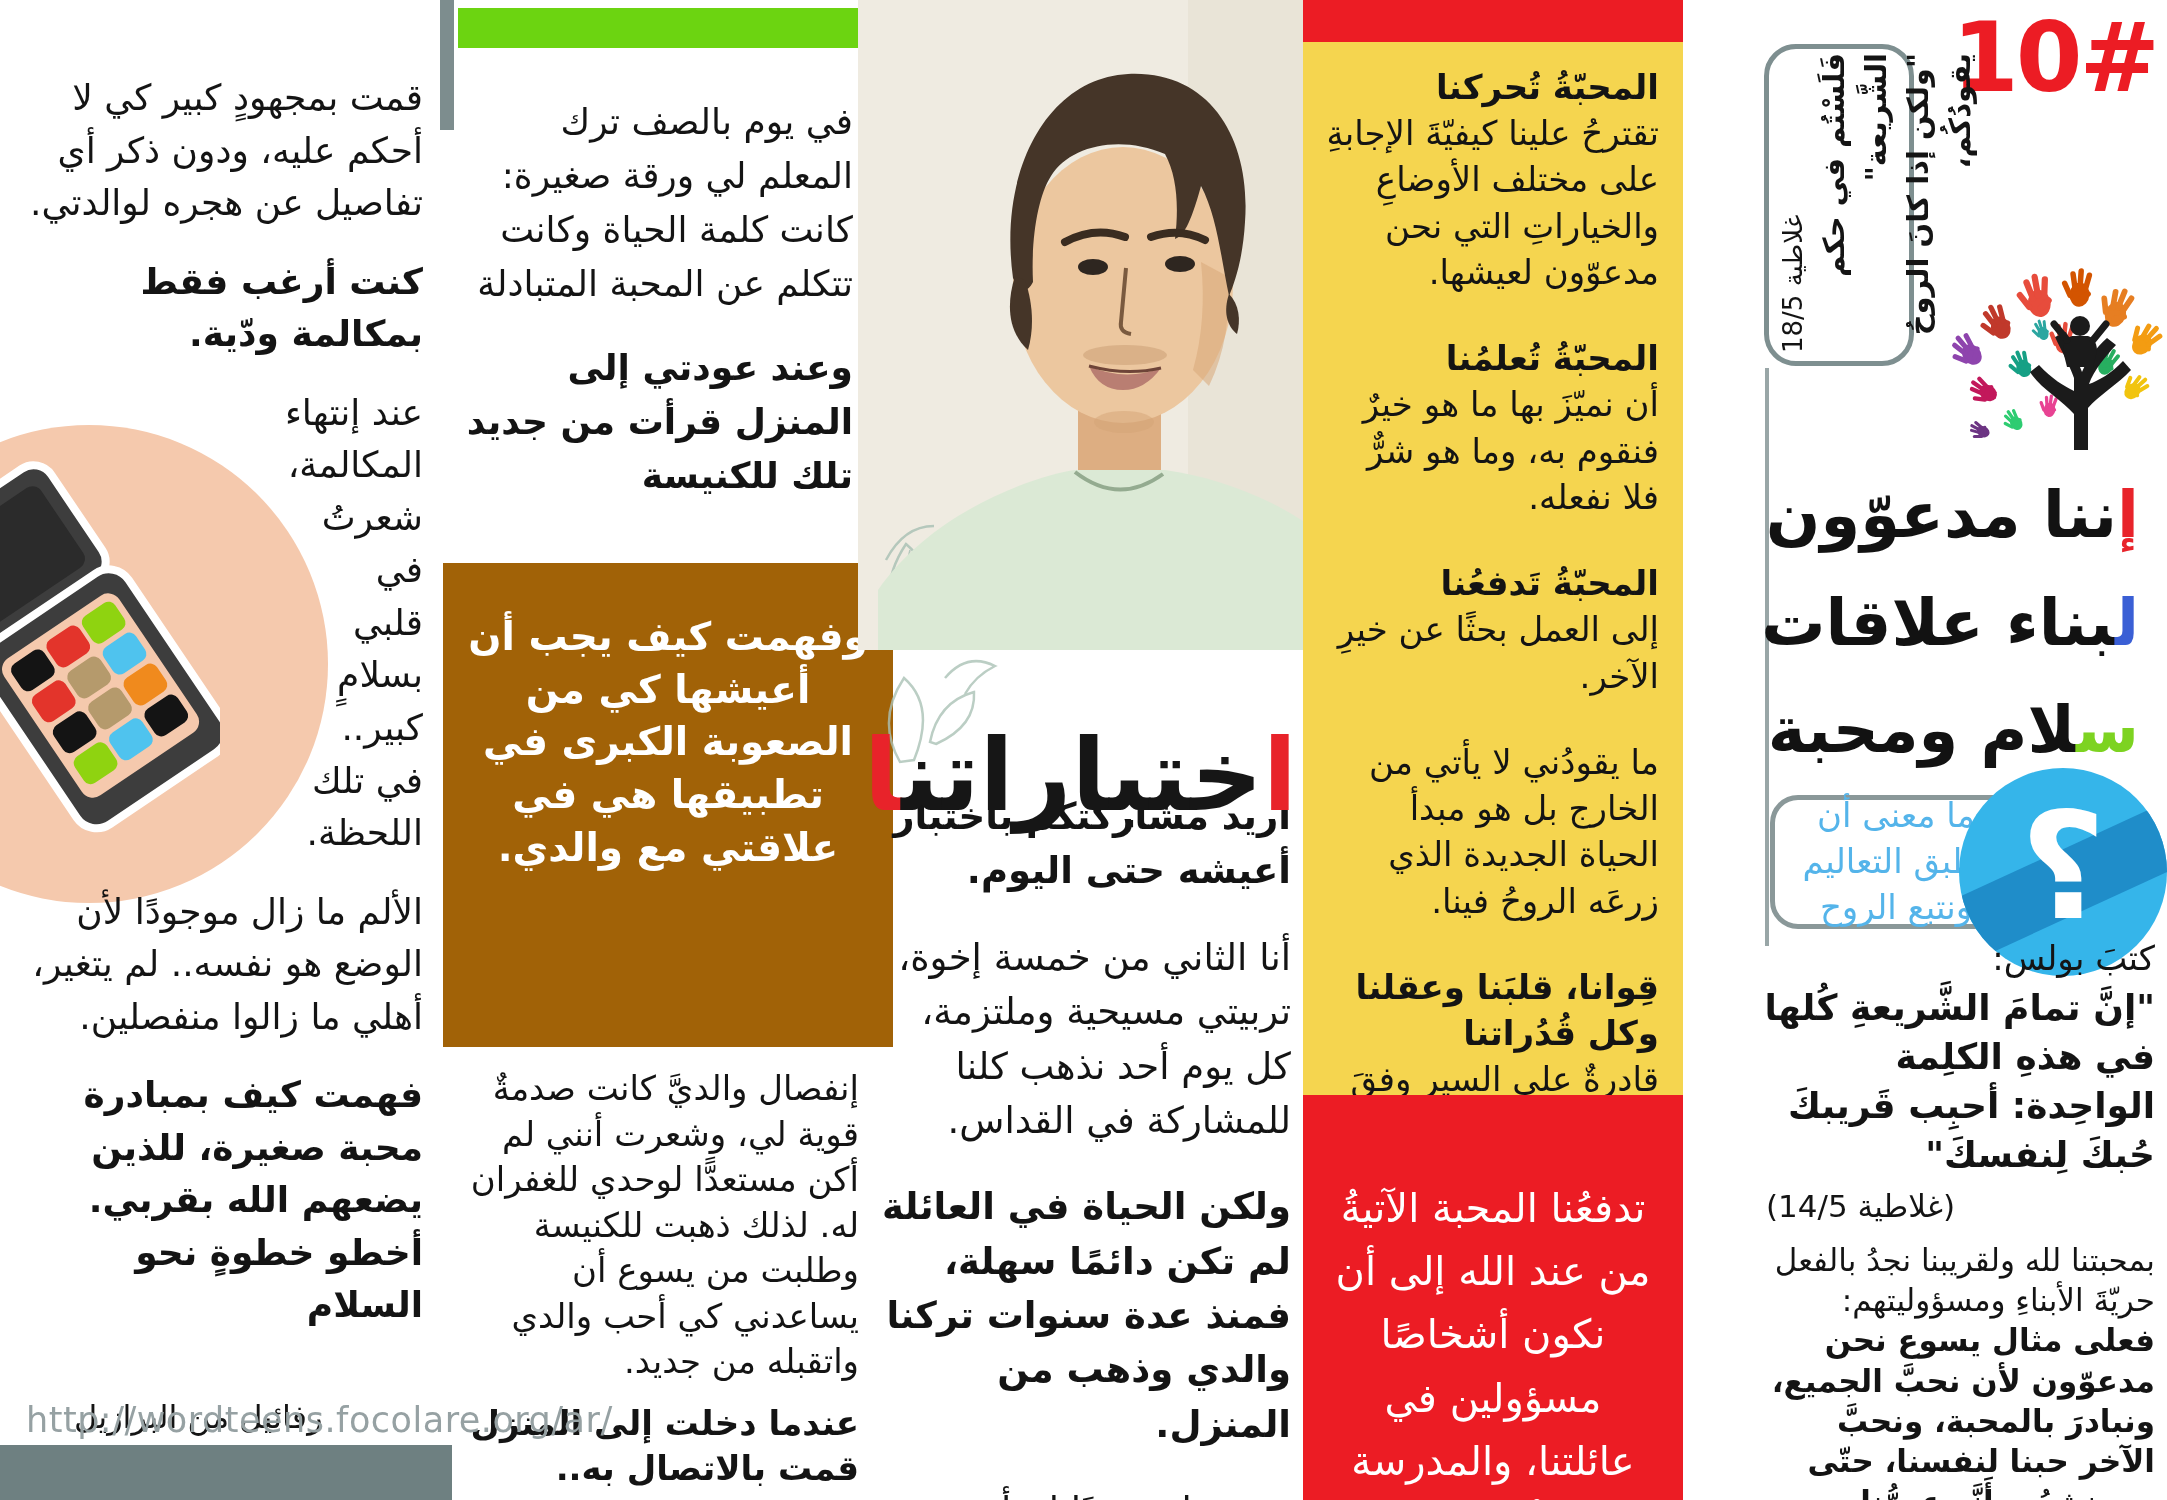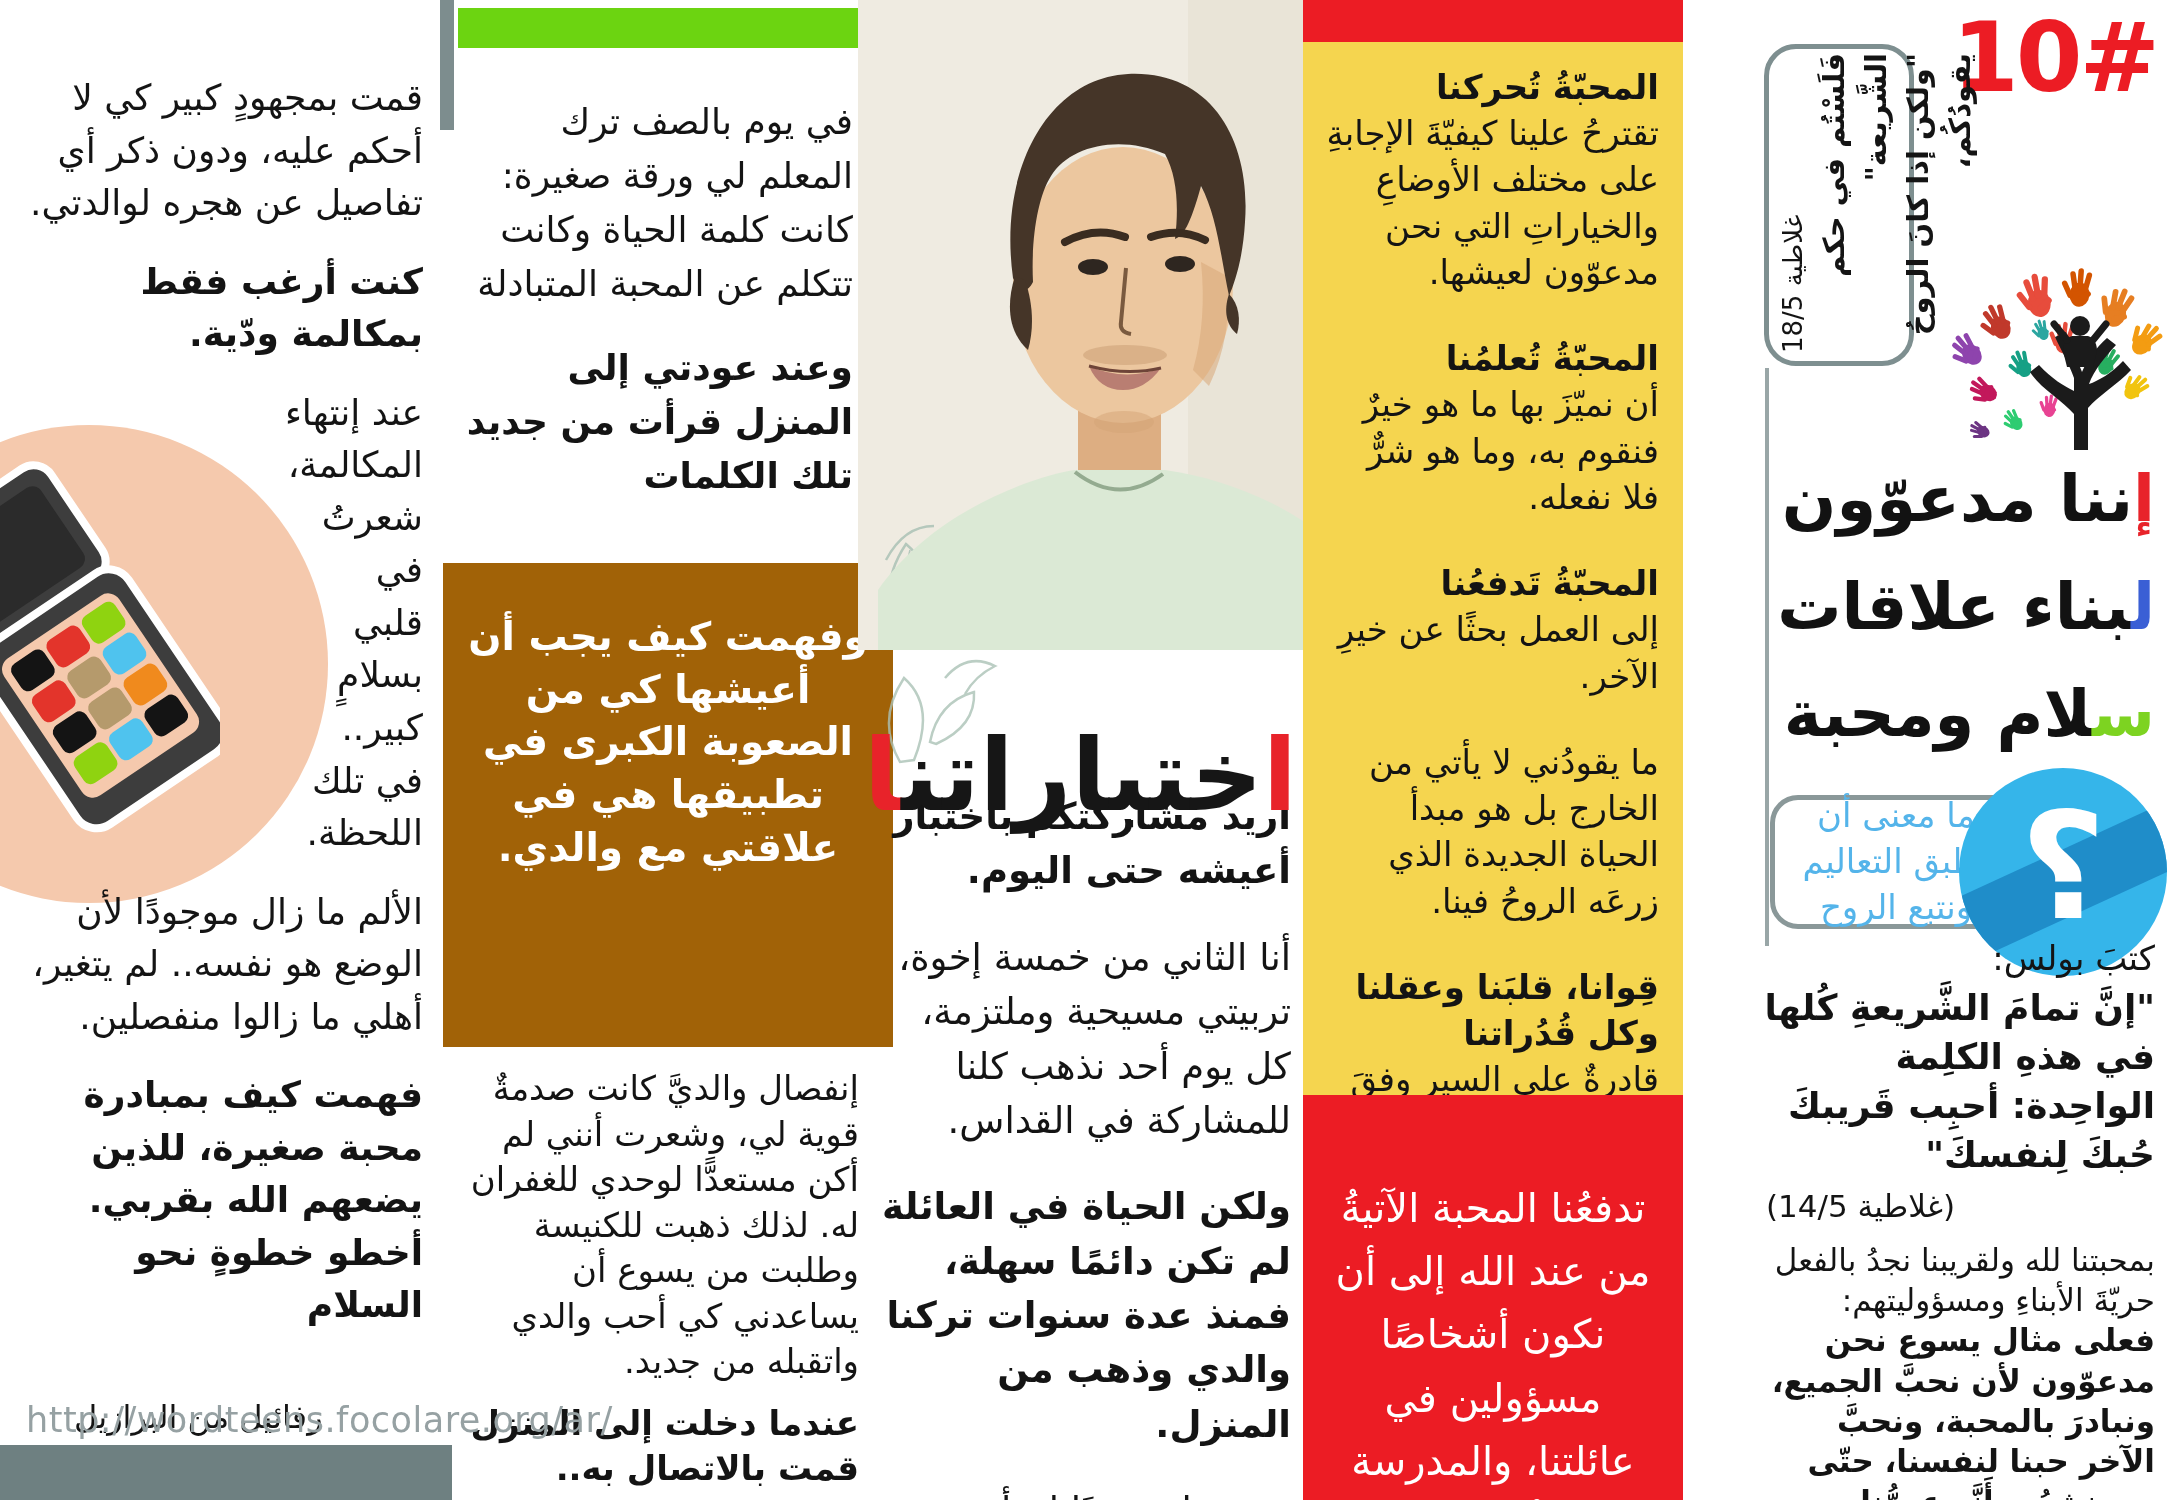--- a/index.html
+++ b/index.html
@@ -72,21 +72,21 @@
              color:#EC1C24;letter-spacing:-3px;direction:ltr;}
   .verse-box{position:absolute;top:44px;left:14px;width:150px;height:322px;
              border:5px solid #7E8F90;border-radius:32px;box-sizing:border-box;}
   .verse-inner{position:absolute;top:4px;left:6px;width:300px;height:130px;
                transform:rotate(-90deg) translateX(-300px);transform-origin:top left;
                direction:rtl;}
   .verse-ref{font-size:26px;text-align:left;line-height:1.45;}
   .verse-line{font-size:29px;font-weight:bold;text-align:right;line-height:1.45;}
   .vrule{position:absolute;left:15px;top:368px;width:4px;height:578px;background:#99A6A7;}
   .hands-tree{position:absolute;top:238px;left:172px;}
-  .main-title{position:absolute;top:446px;right:12px;width:392px;margin:0;text-align:right;
+  .main-title{position:absolute;top:446px;right:12px;width:392px;margin:16px;text-align:right;
               font-size:64px;font-weight:bold;line-height:1.68;color:#121212;}
   .q-bubble{position:absolute;top:795px;left:20px;width:252px;height:134px;
             border:5px solid #8A9899;border-radius:28px;box-sizing:border-box;
             display:flex;align-items:center;justify-content:center;text-align:center;
             color:#54B4EA;font-size:34px;line-height:1.35;padding:4px;}
   .q-circle{position:absolute;top:768px;right:0;width:208px;height:208px;border-radius:50%;
             background:#35B5EA;overflow:hidden;}
   .q-fold{position:absolute;inset:0;background:#1F8DC9;
           clip-path:polygon(0 62%,100% 16%,100% 50%,0 96%);}
   .q-mark{position:absolute;inset:0;display:flex;align-items:center;justify-content:center;
@@ -142,21 +142,21 @@
     <div class="url-line">http://wordteens.focolare.org/ar/</div>
     <div class="gray-bar"></div>
   </section>
 
   <section class="col col-b">
     <div class="slate-strip"></div>
     <div class="green-bar"></div>
 
     <div class="col-b-top">
       <p>في يوم بالصف ترك المعلم لي ورقة صغيرة: كانت كلمة الحياة وكانت تتكلم عن المحبة المتبادلة</p>
-      <p class="bold">وعند عودتي إلى المنزل قرأت من جديد تلك الكلمات</p>
+      <p class="bold">وعند عودتي إلى المنزل قرأت من جديد تلك للكنيسة</p>
     </div>
 
     <div class="green-box">
       <div class="gb-intro">وفهمت كيف يجب أن أعيشها كي من</div>
       <div class="gb-outro">الصعوبة الكبرى في تطبيقها هي في علاقتي مع والدي.</div>
     </div>
 
     <div class="col-b-bottom">
       <p>إنفصال والديَّ كانت صدمةٌ قوية لي، وشعرت أنني لم أكن مستعدًّا لوحدي للغفران له. لذلك ذهبت للكنيسة وطلبت من يسوع أن يساعدني كي أحب والدي واتقبله من جديد.</p>
       <p class="bold">عندما دخلت إلى المنزل قمت بالاتصال به..</p>

